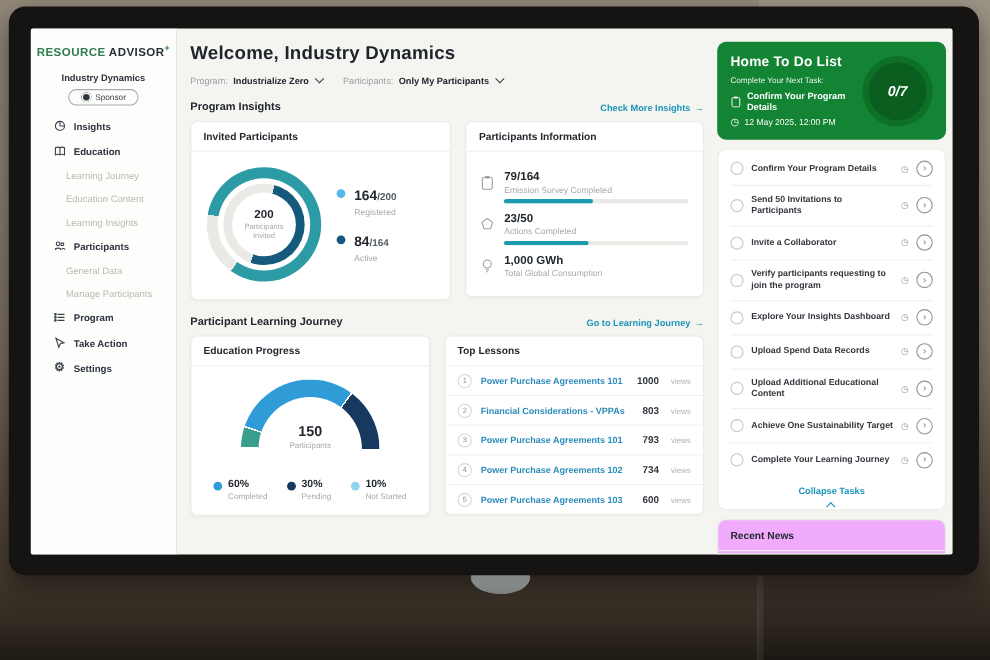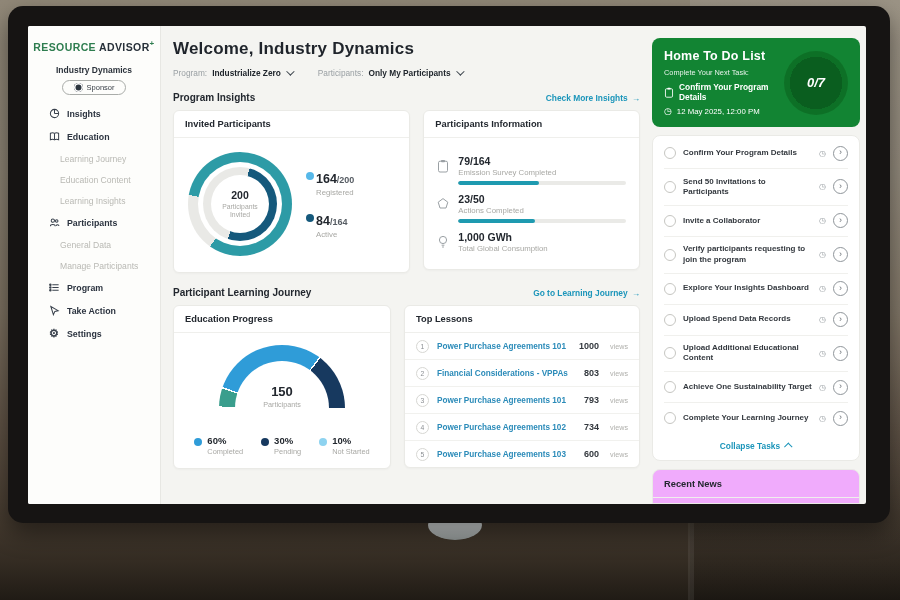--- a/index.html
+++ b/index.html
@@ -40,21 +40,21 @@
   .nav-item.active { background:#def0e2; color:#1d5c3c; }
   .nav-item.sub { color:#b9b9b4; font-weight:normal; padding-left:26px; font-size:8.6px; }
   .nav-ico { width:12px; height:12px; display:inline-flex; align-items:center; justify-content:center; color:#39414c; flex-shrink:0; }
   .nav-item.active .nav-ico { color:#1d5c3c; }
   .nav-ico svg { width:11px; height:11px; }
   .gear-glyph { font-size:11px; line-height:1; }
 
   
   .main { flex:1; padding:13px 12px 0 12px; min-width:0; }
   .welcome { font-size:17px; font-weight:bold; color:#1f242b; letter-spacing:.2px; }
-  .filters { display:flex; align-items:center; gap:26px; margin-top:9px; }
+  .filters { display:flex; align-items:center; gap:20px; margin-top:9px; }
   .filter { display:flex; align-items:center; gap:5px; }
   .filter .flabel { font-size:8.3px; color:#9aa0a4; }
   .filter .fvalue { font-size:8.3px; font-weight:bold; color:#20262d; }
   .chev { width:6px; height:6px; border-right:1.4px solid #3a424b; border-bottom:1.4px solid #3a424b;
     transform:rotate(45deg) translateY(-2px); display:inline-block; }
   .chev.up { transform:rotate(-135deg) translateY(-1px); border-color:var(--teal-link); }
   .section-row { display:flex; align-items:center; justify-content:space-between; margin:14px 0 7px; }
   .section-title { font-size:10px; font-weight:bold; color:#22272e; }
   .teal-link { font-size:8.4px; font-weight:bold; color:var(--teal-link); cursor:pointer; display:flex; align-items:center; gap:4px; }
   .card-row { display:flex; gap:13px; align-items:flex-start; }
@@ -67,21 +67,21 @@
   .invited-body { display:flex; align-items:center; gap:14px; padding:14px 10px 16px 14px; }
   .donut { position:relative; width:104px; height:104px; flex-shrink:0; }
   .ring { position:absolute; inset:0; border-radius:50%; }
   .ring::after { content:""; position:absolute; inset:10px; border-radius:50%; background:#fff; }
   .ring.inner { inset:15px; }
   .ring.inner::after { inset:8px; }
   .donut-center { position:absolute; inset:0; display:flex; flex-direction:column; align-items:center; justify-content:center; text-align:center; }
   .donut-center .dc-val { font-size:10.5px; font-weight:bold; color:#22272e; }
   .donut-center .dc-lbl { font-size:6.8px; color:#a8a8a4; width:56px; line-height:1.25; margin-top:2px; }
   .legend-col { display:flex; flex-direction:column; gap:14px; }
-  .legend-item { display:flex; align-items:flex-start; gap:2px; }
+  .legend-item { display:flex; align-items:flex-start; gap:8px; }
   .dot { width:8px; height:8px; border-radius:50%; margin-top:3px; flex-shrink:0; }
   .dot-registered { background:var(--dot-registered); }
   .dot-active { background:var(--dot-active); }
   .legend-val { font-size:12.5px; font-weight:bold; color:#22272e; line-height:1.1; }
   .legend-suffix { font-size:9px; font-weight:bold; color:#565c63; }
   .legend-lbl { font-size:7.8px; color:#a8a8a4; margin-top:1px; }
 
   
   .card-info { width:220px; }
   .info-body { padding:9px 13px 12px; }
@@ -139,21 +139,21 @@
   .todo-ring .ring-val { font-size:13px; font-weight:bold; font-style:italic; }
 
   .tasks-card { background:#fff; border:1px solid #eaeae6; border-radius:8px; margin-top:8px; padding:2px 11px 0; }
   .task-row { display:flex; align-items:center; gap:7px; padding:7.5px 0; border-bottom:1px solid #f0f0ed; }
   .task-check { width:12px; height:12px; border:1px solid #c6c6c2; border-radius:50%; flex-shrink:0; cursor:pointer; }
   .task-label { flex:1; font-size:8px; font-weight:bold; color:#34393f; line-height:1.3; }
   .task-clock { font-size:8px; color:#9aa0a4; flex-shrink:0; }
   .task-go { width:15px; height:15px; border:1.2px solid #8f959a; border-radius:50%; color:#6a7076;
     display:flex; align-items:center; justify-content:center; font-size:9px; flex-shrink:0; cursor:pointer;
     line-height:1; padding-bottom:1px; }
-  .collapse-row { display:flex; align-items:center; justify-content:center; gap:6px; padding:8px 0 9px; }
+  .collapse-row { display:flex; align-items:center; justify-content:center; gap:6px; padding:8px 0 0;flex-direction:column; }
   .news-card { background:#f0abfc; border:1px solid #eaeae6; border-radius:8px 8px 0 0; margin-top:8px; flex:1; }
   .news-head { font-size:9.3px; font-weight:bold; color:#23282f; padding:9px 11px 8px; border-bottom:1px solid #efefec; }
 </style>
 </head>
 <body>
 
 <div class="bg-right"></div>
 <div class="bg-wallseam"></div>
 <div class="stand-foot"></div>
 

